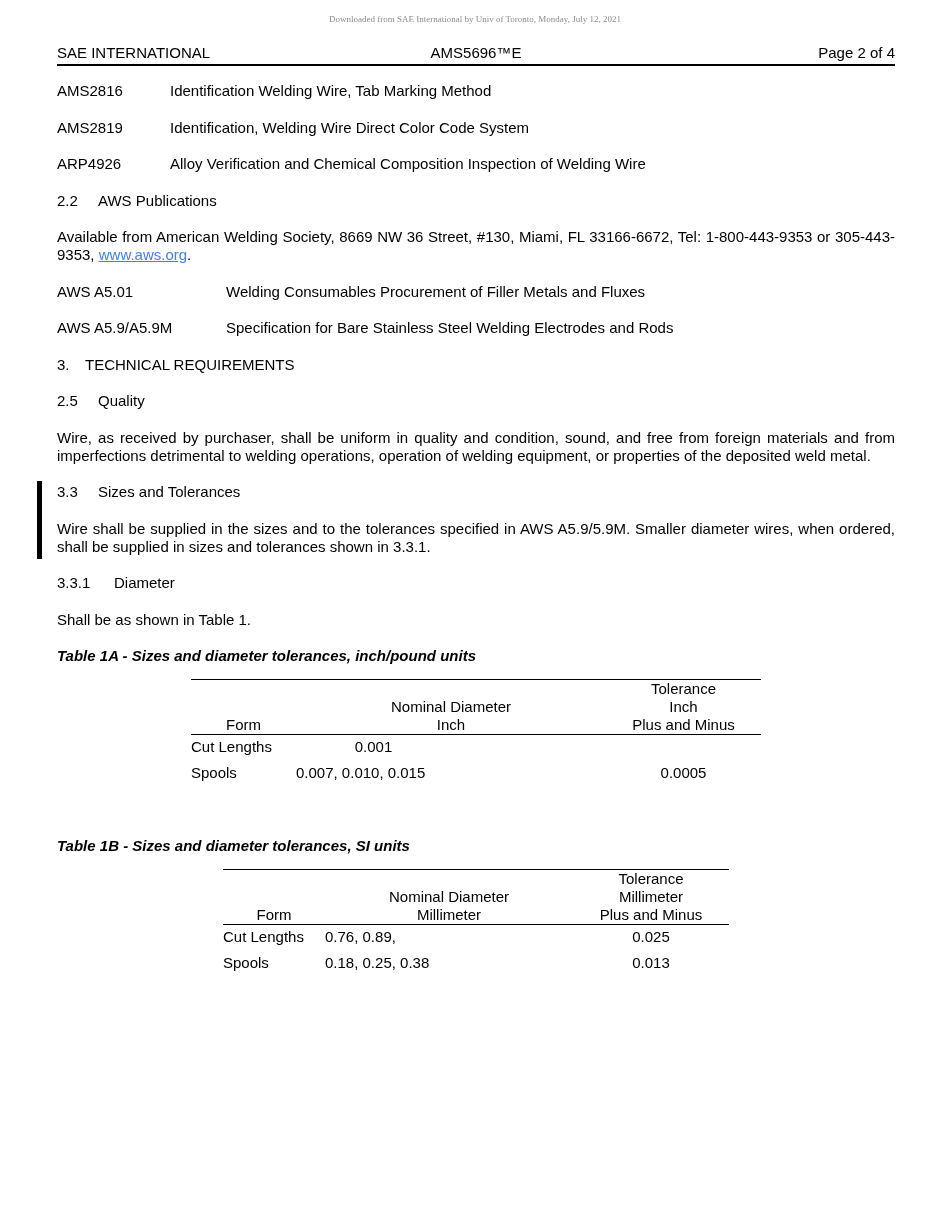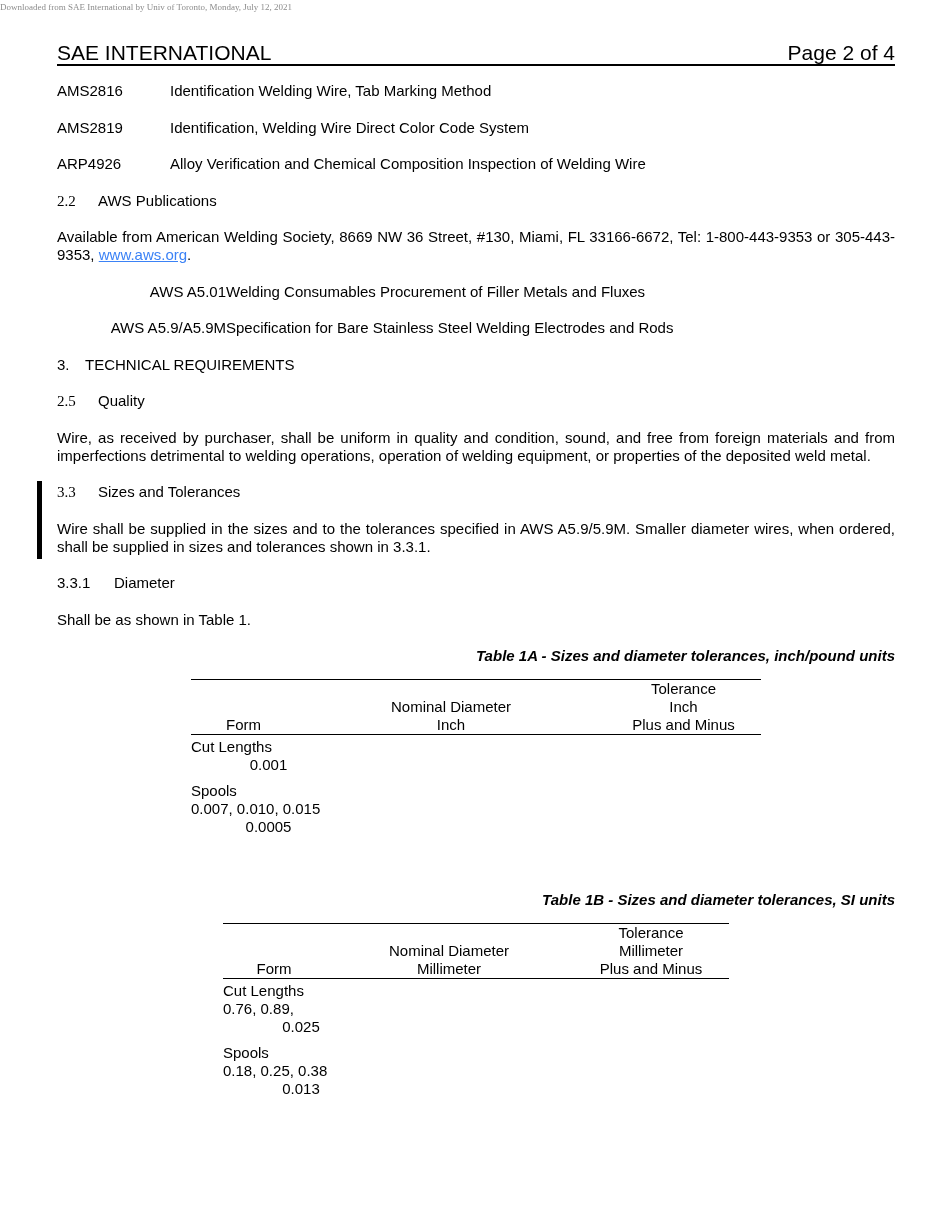--- a/index.html
+++ b/index.html
@@ -5,80 +5,81 @@
   html, body { margin: 0; padding: 0; }
   body {
     width: 950px; height: 1230px; background: #ffffff;
     font-family: "Liberation Sans", "DejaVu Sans", sans-serif;
     font-size: 15px; line-height: 18px; color: #000;
   }
   p { margin: 0; }
   .page { position: relative; width: 950px; height: 1230px; background: #fff; overflow: hidden; }
 
   .watermark {
-    position: absolute; top: 2px; left: 0; width: 100%;
-    text-align: left;
+    position: absolute; top: 14px; left: 0; width: 100%;
+    text-align: center;
     font-family: "Liberation Serif", "DejaVu Serif", serif;
     font-size: 9px; line-height: 11px; color: #8c8c8c;
   }
 
   .header {
     position: absolute; top: 44px; left: 57px; right: 55px; height: 20px;
-    border-bottom: 2px solid #000; font-size: 21px; line-height: 18px;
+    border-bottom: 2px solid #000; font-size: 15px; line-height: 18px;
   }
   .h-left  { position: absolute; left: 0; top: 0; }
   .h-center{ position: absolute; left: 0; right: 0; top: 0; text-align: center; }
   .h-right { position: absolute; right: 0; top: 0; }
 
   .content { position: absolute; top: 82px; left: 57px; width: 838px; }
   .block { margin: 0 0 18.5px 0; }
   .para  { text-align: justify; }
   .num   { display: inline-block; }
   .w28  { width: 28px; }
-  .w41  { width: 41px; font-family: Liberation Serif, serif; }
+  .w41  { width: 41px; }
   .w57  { width: 57px; }
   .w113 { width: 113px; }
-  .w169 { width: 169px; text-align: right; }
+  .w169 { width: 169px; }
 
   .rel { position: relative; }
   .change-bar { position: absolute; display: block; left: -20px; background: #000; }
   .bar-3-1 { top: -2px; height: 22px; width: 4px; }
   .bar-3-3 { top: -2px; bottom: -3px; width: 5px; }
   .change-group { position: relative; margin: 0 0 18.5px 0; }
   .change-group .block:last-child { margin-bottom: 0; }
 
   a.doclink { color: #3b82f6; text-decoration: underline; cursor: pointer; }
 
-  .table-title { font-weight: bold; font-style: italic; text-align: right; margin: 16px 0 14px 0; }
+  .table-title { font-weight: bold; font-style: italic; text-align: left; margin: 16px 0 14px 0; }
   .spec-table { margin: 0 auto 55px auto; }
   .spec-table.last { margin-bottom: 0; }
   .t1a { width: 570px; }
   .t1b { width: 506px; }
   .thead {
     display: flex; align-items: flex-end;
     border-top: 1px solid #000; border-bottom: 1px solid #000;
   }
   .thead .col { text-align: center; }
   .t1a .c1 { width: 105px; } .t1a .c2 { width: 310px; } .t1a .c3 { width: 155px; }
   .t1b .c1 { width: 102px; } .t1b .c2 { width: 248px; } .t1b .c3 { width: 156px; }
-  .trow { display: flex; margin-top: 3px; flex-direction: column; }
+  .trow { display: flex; margin-top: 3px; }
   .trow + .trow { margin-top: 8px; }
   .trow .c1 { text-align: left; }
   .trow .c2 { text-align: left; }
   .trow .c3 { text-align: center; }
 </style>
 </head>
 <body>
 
 <div class="page">
 
   <div class="watermark">Downloaded from SAE International by Univ of Toronto, Monday, July 12, 2021</div>
 
   <div class="header">
     <span class="h-left">SAE INTERNATIONAL</span>
+    <span class="h-center">AMS5696™E</span>
     <span class="h-right">Page 2 of 4</span>
   </div>
 
   <div class="content">
 
     <p class="block"><span class="num w113">AMS2816</span><span>Identification Welding Wire, Tab Marking Method</span></p>
 
     <p class="block"><span class="num w113">AMS2819</span><span>Identification, Welding Wire Direct Color Code System</span></p>
 
     <p class="block"><span class="num w113">ARP4926</span><span>Alloy Verification and Chemical Composition Inspection of Welding Wire</span></p>

